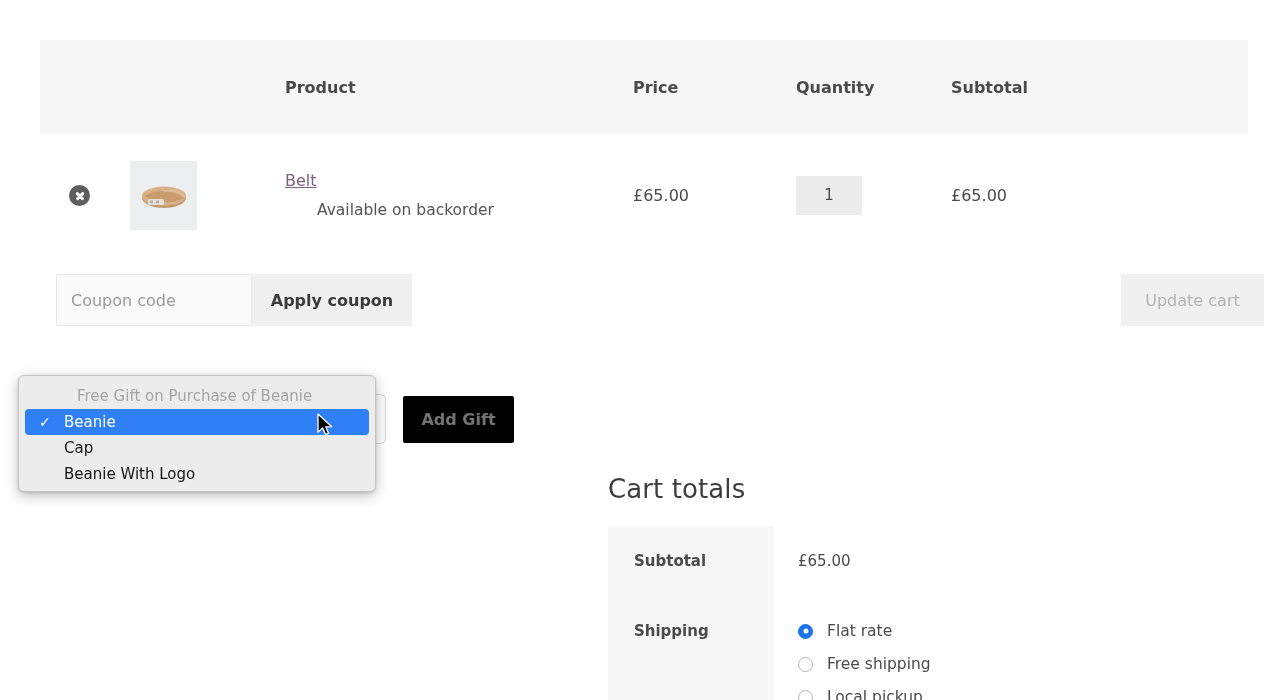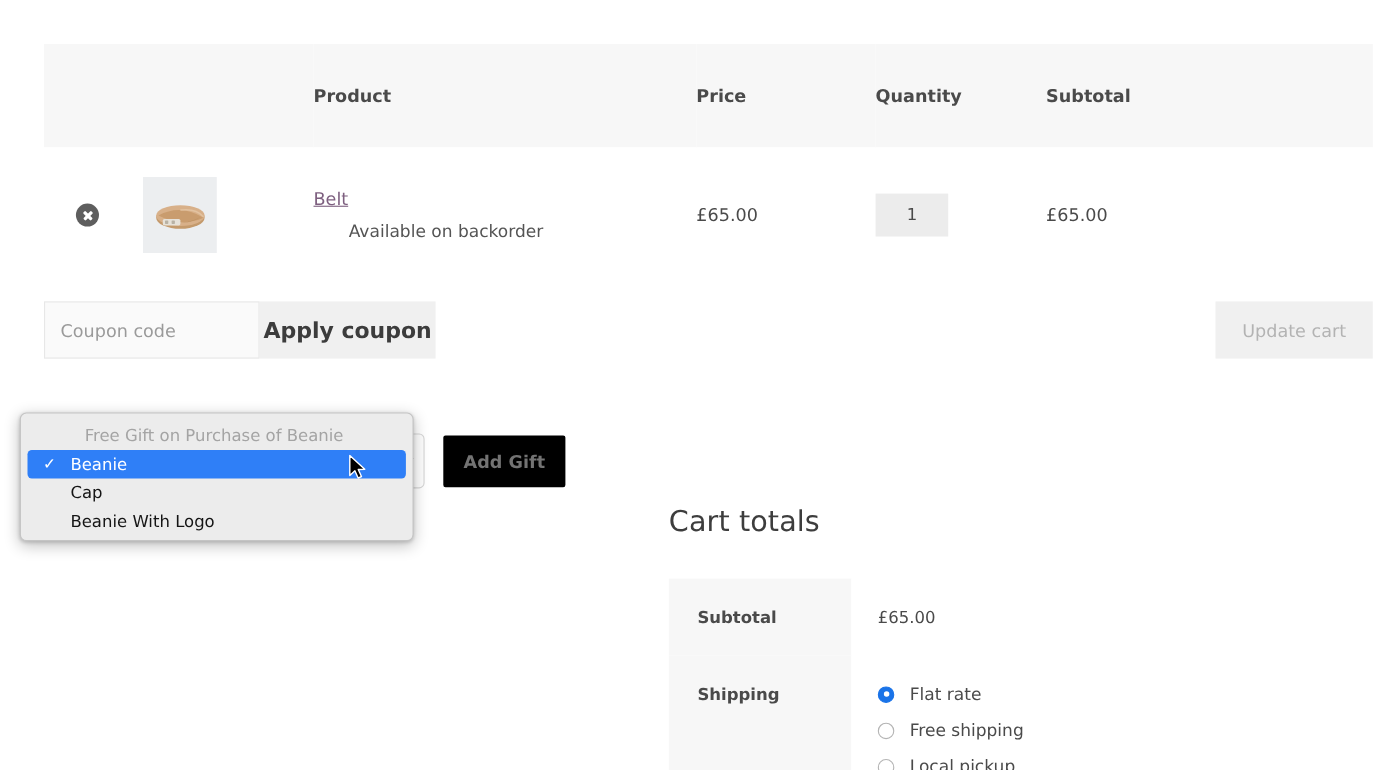--- a/index.html
+++ b/index.html
@@ -66,36 +66,36 @@
   .qty-box {
     display: inline-block; width: 66px; height: 39px; line-height: 39px;
     background: #ececec; border: none; text-align: center;
     font-size: 15px; color: #4a4a4a;
     font-family: "DejaVu Sans", "Liberation Sans", sans-serif;
   }
   .price-cell, .subtotal-cell { color: #4a4a4a; }
 
   
   .coupon-row {
-    position: absolute; left: 40px; top: 274px;
+    position: absolute; left: 56px; top: 274px;
     width: 1208px; height: 52px;
     display: flex; align-items: stretch;
   }
   .coupon-input {
     width: 196px; height: 52px;
     background: #fafafa; border: 1px solid #e7e7e7;
     font-size: 16px; color: #9a9a9a;
     padding: 0 14px;
     font-family: "DejaVu Sans", "Liberation Sans", sans-serif;
   }
   .coupon-input::placeholder { color: #9a9a9a; opacity: 1; }
   .apply-coupon-btn {
     width: 160px; height: 52px;
     background: #f0f0f0; border: none;
-    font-size: 20px; font-weight: bold; color: #3c3c3c;
+    font-size: 16px; font-weight: bold; color: #3c3c3c;
     cursor: pointer;
     font-family: "DejaVu Sans", "Liberation Sans", sans-serif;
   }
   .coupon-spacer { flex: 1; }
   .update-cart-btn {
     width: 143px; height: 52px;
     background: #f0f0f0; border: none;
     font-size: 16px; color: #b3b3b3;
     cursor: default;
     font-family: "DejaVu Sans", "Liberation Sans", sans-serif;
@@ -161,21 +161,21 @@
   }
 
   
   .cursor {
     position: absolute; left: 317px; top: 413px;
     width: 17px; height: 24px; z-index: 60; pointer-events: none;
   }
 
   
   .cart-totals-title {
-    position: absolute; left: 608px; top: 460px;
+    position: absolute; left: 608px; top: 474px;
     font-size: 26px; font-weight: normal; color: #3d3d3d;
     letter-spacing: 0.1px;
   }
   .totals-table {
     position: absolute; left: 608px; top: 526px;
     width: 640px; border-collapse: collapse;
   }
   .totals-table th {
     background: #f7f7f7;
     width: 166px;

